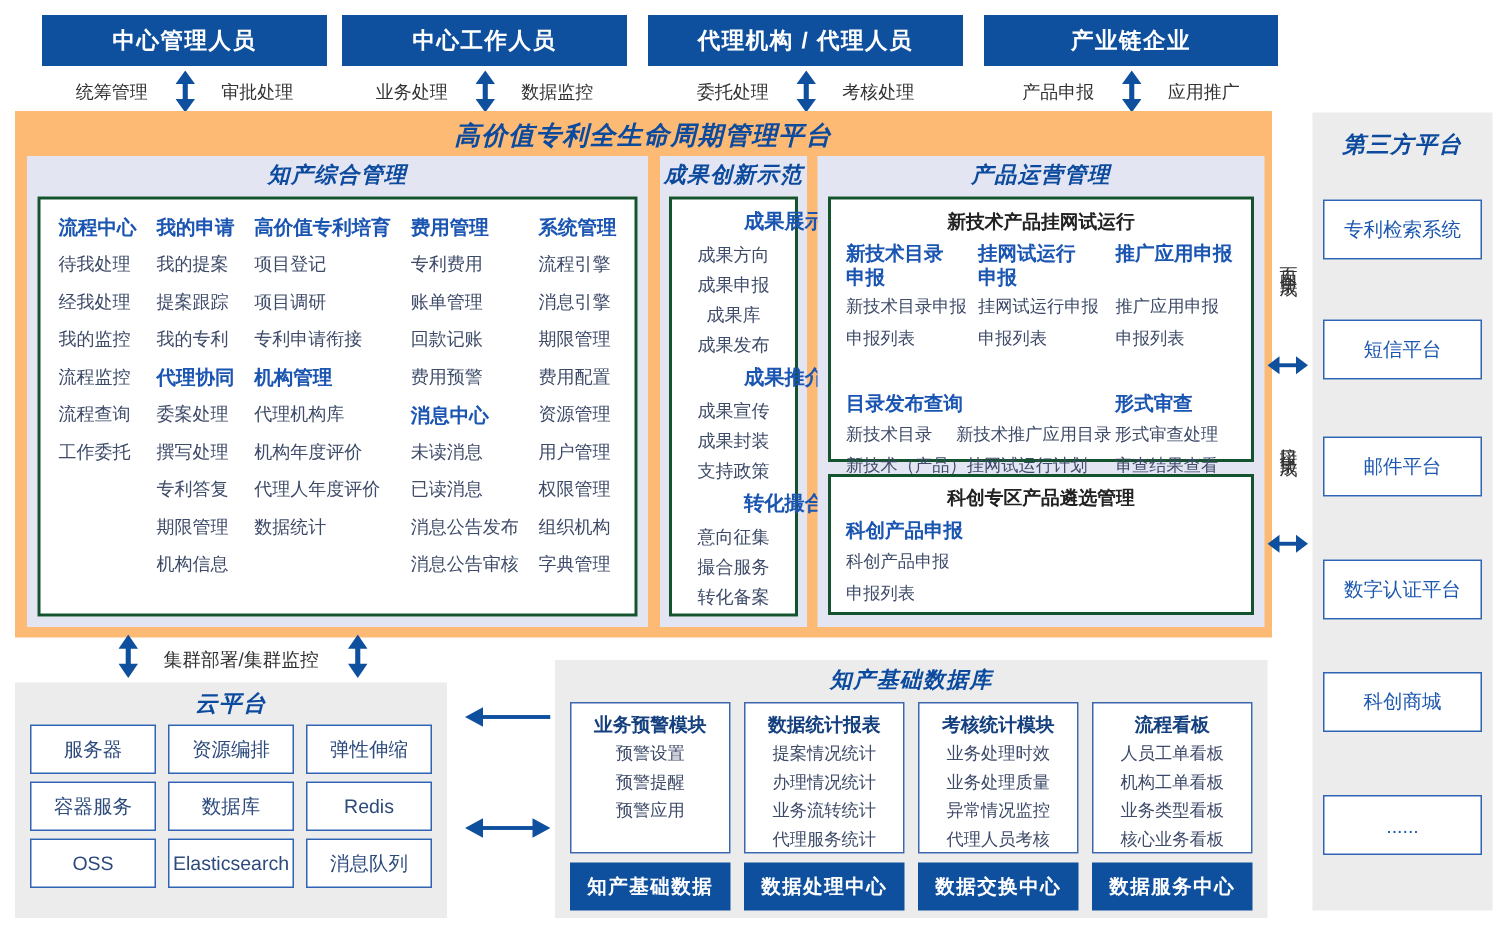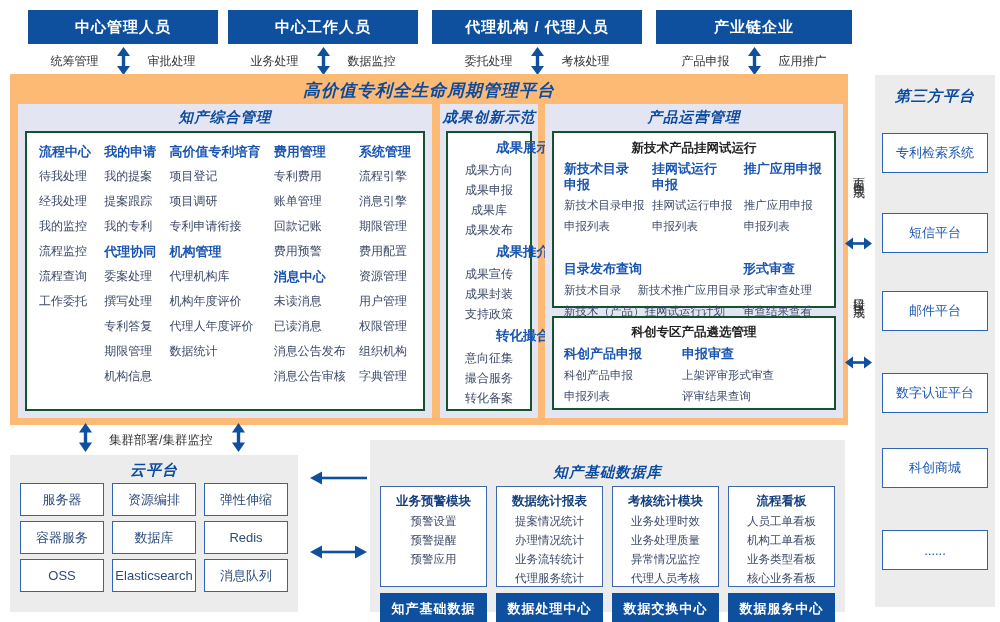--- a/index.html
+++ b/index.html
@@ -41,34 +41,34 @@
   .trial-cols{display:flex;justify-content:space-between;margin-top:3px;}
   .t-col1{width:92px;} .t-col2{width:96px;} .t-col3{width:84px;}
   .t-hdr{font-size:13px;font-weight:bold;color:#1b55b2;line-height:16px;white-space:pre-line;height:34px;}
   .t-itm{font-size:11.5px;color:#3d4a68;line-height:21px;white-space:nowrap;}
   .trial-bottom{display:flex;margin-top:21px;}
   .b-grp-catalog{width:186px;}
   .b-grp-formal{margin-left:auto;width:84px;}
   .b-hdr{font-size:13px;font-weight:bold;color:#1b55b2;line-height:22px;white-space:nowrap;}
   .cat-row{font-size:11.5px;color:#3d4a68;line-height:21px;display:flex;gap:16px;white-space:nowrap;}
   .cat-row2{font-size:11.5px;color:#3d4a68;line-height:21px;white-space:nowrap;}
-  .sel-cols{display:flex;gap:40px;margin-top:1px;}
+  .sel-cols{display:flex;margin-top:1px;}
 
   
   .cloud{position:absolute;left:10px;top:455px;width:288px;height:157px;background:#ececec;}
   .cloud-title{text-align:center;font-size:15px;font-weight:bold;font-style:italic;
                color:#0c4a9e;line-height:24px;margin-top:3px;letter-spacing:1px;}
   .cloud-grid{display:grid;grid-template-columns:repeat(3,1fr);gap:5px 8px;padding:1px 10px 0 10px;}
   .cloud-cell{background:#fff;border:1.5px solid #2f63b4;height:33px;display:flex;
               align-items:center;justify-content:center;font-size:13px;color:#2c4a7c;box-sizing:border-box;}
 
   
   .db{position:absolute;left:370px;top:440px;width:475px;height:172px;background:#ececec;}
   .db-title{text-align:center;font-size:14.5px;font-weight:bold;font-style:italic;
-            color:#0c4a9e;line-height:24px;margin-top:20px;letter-spacing:1px;}
+            color:#0c4a9e;line-height:24px;margin-top:2px;letter-spacing:1px;}
   .db-cols{display:flex;justify-content:space-between;padding:2px 10px 0 10px;}
   .db-col{width:107px;display:flex;flex-direction:column;}
   .db-card{background:#fff;border:1.5px solid #3c66ae;height:101px;text-align:center;
            padding-top:3px;box-sizing:border-box;}
   .db-hdr{font-size:12.5px;font-weight:bold;color:#15407f;line-height:22px;white-space:nowrap;}
   .db-itm{font-size:11.5px;color:#3d4a68;line-height:19px;white-space:nowrap;}
   .db-foot{margin-top:6px;height:32px;background:#0e509e;color:#fff;font-weight:bold;
            font-size:13px;display:flex;align-items:center;justify-content:center;letter-spacing:1px;}
 
   
@@ -266,25 +266,20 @@
       </div>
 
       <div class="white-box ops-b">
         <div class="ops-sub-title">科创专区产品遴选管理</div>
         <div class="sel-cols" id="sel-cols">
             <div class="col">
               <div class="b-hdr">科创产品申报</div>
               <div class="t-itm">科创产品申报</div>
               <div class="t-itm">申报列表</div>
             </div>
-            <div class="col">
-              <div class="b-hdr">申报审查</div>
-              <div class="t-itm">上架评审形式审查</div>
-              <div class="t-itm">评审结果查询</div>
-            </div>
           </div>
       </div>
     </section>
   </div>
 
   <svg class="abs" style="left:79px;top:423px;" width="13" height="29" viewBox="0 0 13 29">
     <polygon points="6.5,0 0,9.5 13,9.5" fill="#0e509e"></polygon>
     <rect x="4.8" y="8.5" width="3.4" height="12" fill="#0e509e"></rect>
     <polygon points="6.5,29 0,19.5 13,19.5" fill="#0e509e"></polygon>
   </svg>

